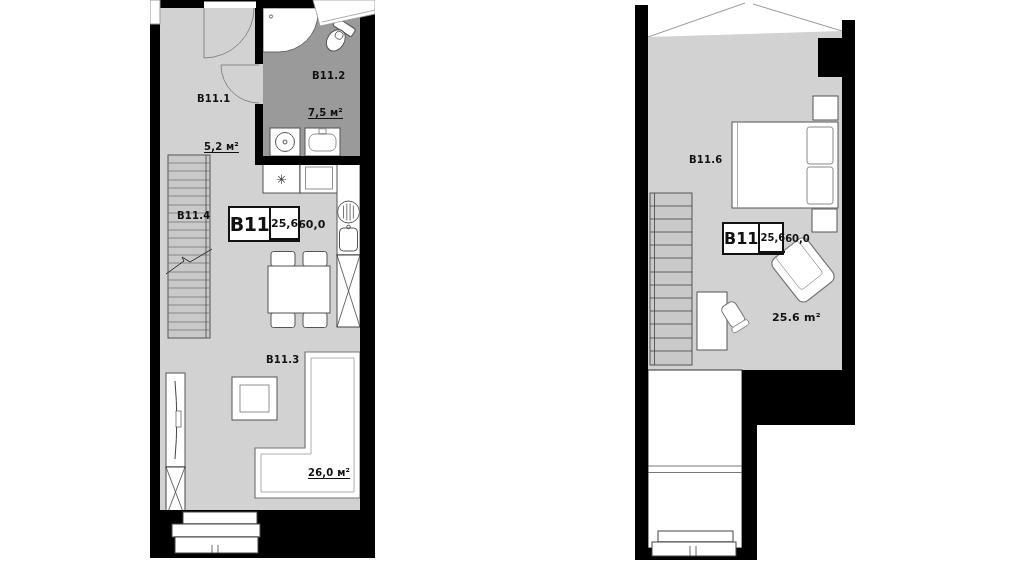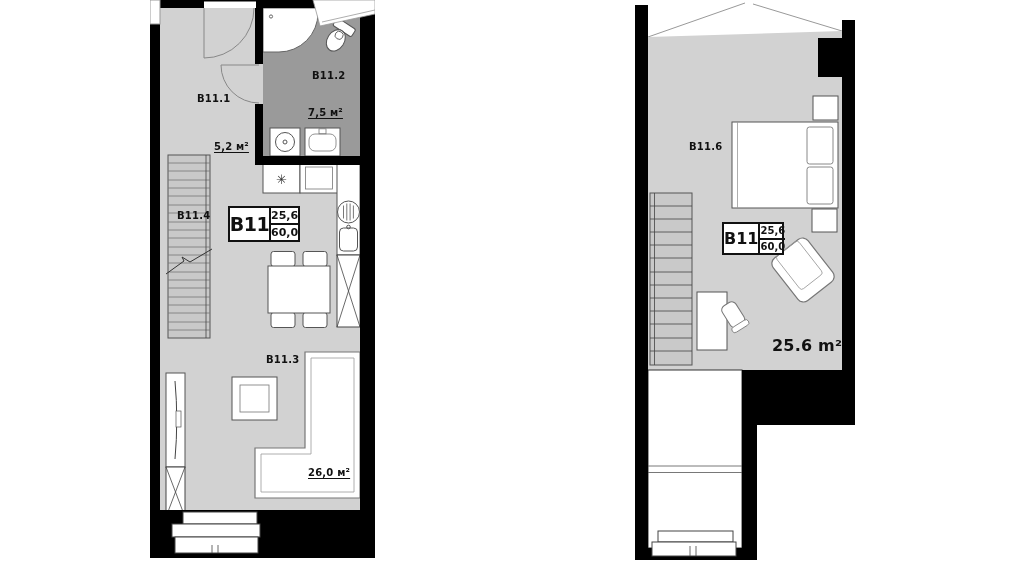--- a/index.html
+++ b/index.html
@@ -8,21 +8,21 @@
   #canvas { position:relative; width:1011px; height:570px; background:#fff; overflow:hidden; }
   svg.plan { position:absolute; top:0; }
   .w { fill:#000; }
   .furn { fill:#fff; stroke:#555; stroke-width:1; }
   .thin { fill:none; stroke:#777; stroke-width:0.8; }
   .ln { fill:none; stroke:#888; stroke-width:1; }
   .lbl { position:absolute; font-weight:bold; font-size:10px; line-height:12px; color:#111; white-space:nowrap; letter-spacing:0.2px; }
   .und { text-decoration:underline; text-underline-offset:2px; }
   .unitbox { position:absolute; display:flex; background:#fff; border:2px solid #111; color:#111; }
   .unitbox .uid { display:flex; align-items:center; justify-content:center; font-weight:bold; border-right:2px solid #111; }
-  .unitbox .vals { flex:1; display:flex; flex-direction:column;text-align:right; }
+  .unitbox .vals { flex:1; display:flex; flex-direction:row;text-align:right; }
   .unitbox .vals div { flex:1; display:flex; align-items:center; justify-content:center; font-weight:bold; }
   .unitbox .vals div:first-child { border-bottom:2px solid #111; }
   #box1 { left:228px; top:206px; width:72px; height:36px; }
   #box1 .uid { width:41px; font-size:19px; letter-spacing:-0.5px; }
   #box1 .vals div { font-size:11px; }
   #box2 { left:722px; top:222px; width:62px; height:33px; }
   #box2 .uid { width:38px; font-size:16px; }
   #box2 .vals div { font-size:10px; }
 </style>
 </head>
@@ -189,28 +189,28 @@
     </g>
 
     <g>
       <rect x="23" y="531" width="75" height="11" fill="#fff" stroke="#444"></rect>
       <rect x="17" y="542" width="84" height="14" fill="#fff" stroke="#444"></rect>
       <path d="M55,546 V556 M61,546 V556" stroke="#444" stroke-width="0.8" fill="none"></path>
     </g>
   </svg>
 
   <div class="lbl" style="left:197px; top:93px">B11.1</div>
-  <div class="lbl und" style="left:214px; top:141px">5,2 м²</div>
+  <div class="lbl und" style="left:204px; top:141px">5,2 м²</div>
   <div class="lbl" style="left:312px; top:70px">B11.2</div>
   <div class="lbl und" style="left:308px; top:107px">7,5 м²</div>
   <div class="lbl" style="left:177px; top:210px">B11.4</div>
   <div class="lbl" style="left:266px; top:354px">B11.3</div>
   <div class="lbl und" style="left:308px; top:467px">26,0 м²</div>
-  <div class="lbl" style="left:689px; top:141px">B11.6</div>
-  <div class="lbl" style="left:772px; top:340px; font-size:16px">25.6 m²</div>
+  <div class="lbl" style="left:689px; top:154px">B11.6</div>
+  <div class="lbl" style="left:772px; top:312px; font-size:11px">25.6 m²</div>
 
   <div class="unitbox" id="box1">
     <div class="uid">B11</div>
     <div class="vals">
       <div>25,6</div>
       <div>60,0</div>
     </div>
   </div>
   <div class="unitbox" id="box2">
     <div class="uid">B11</div>

